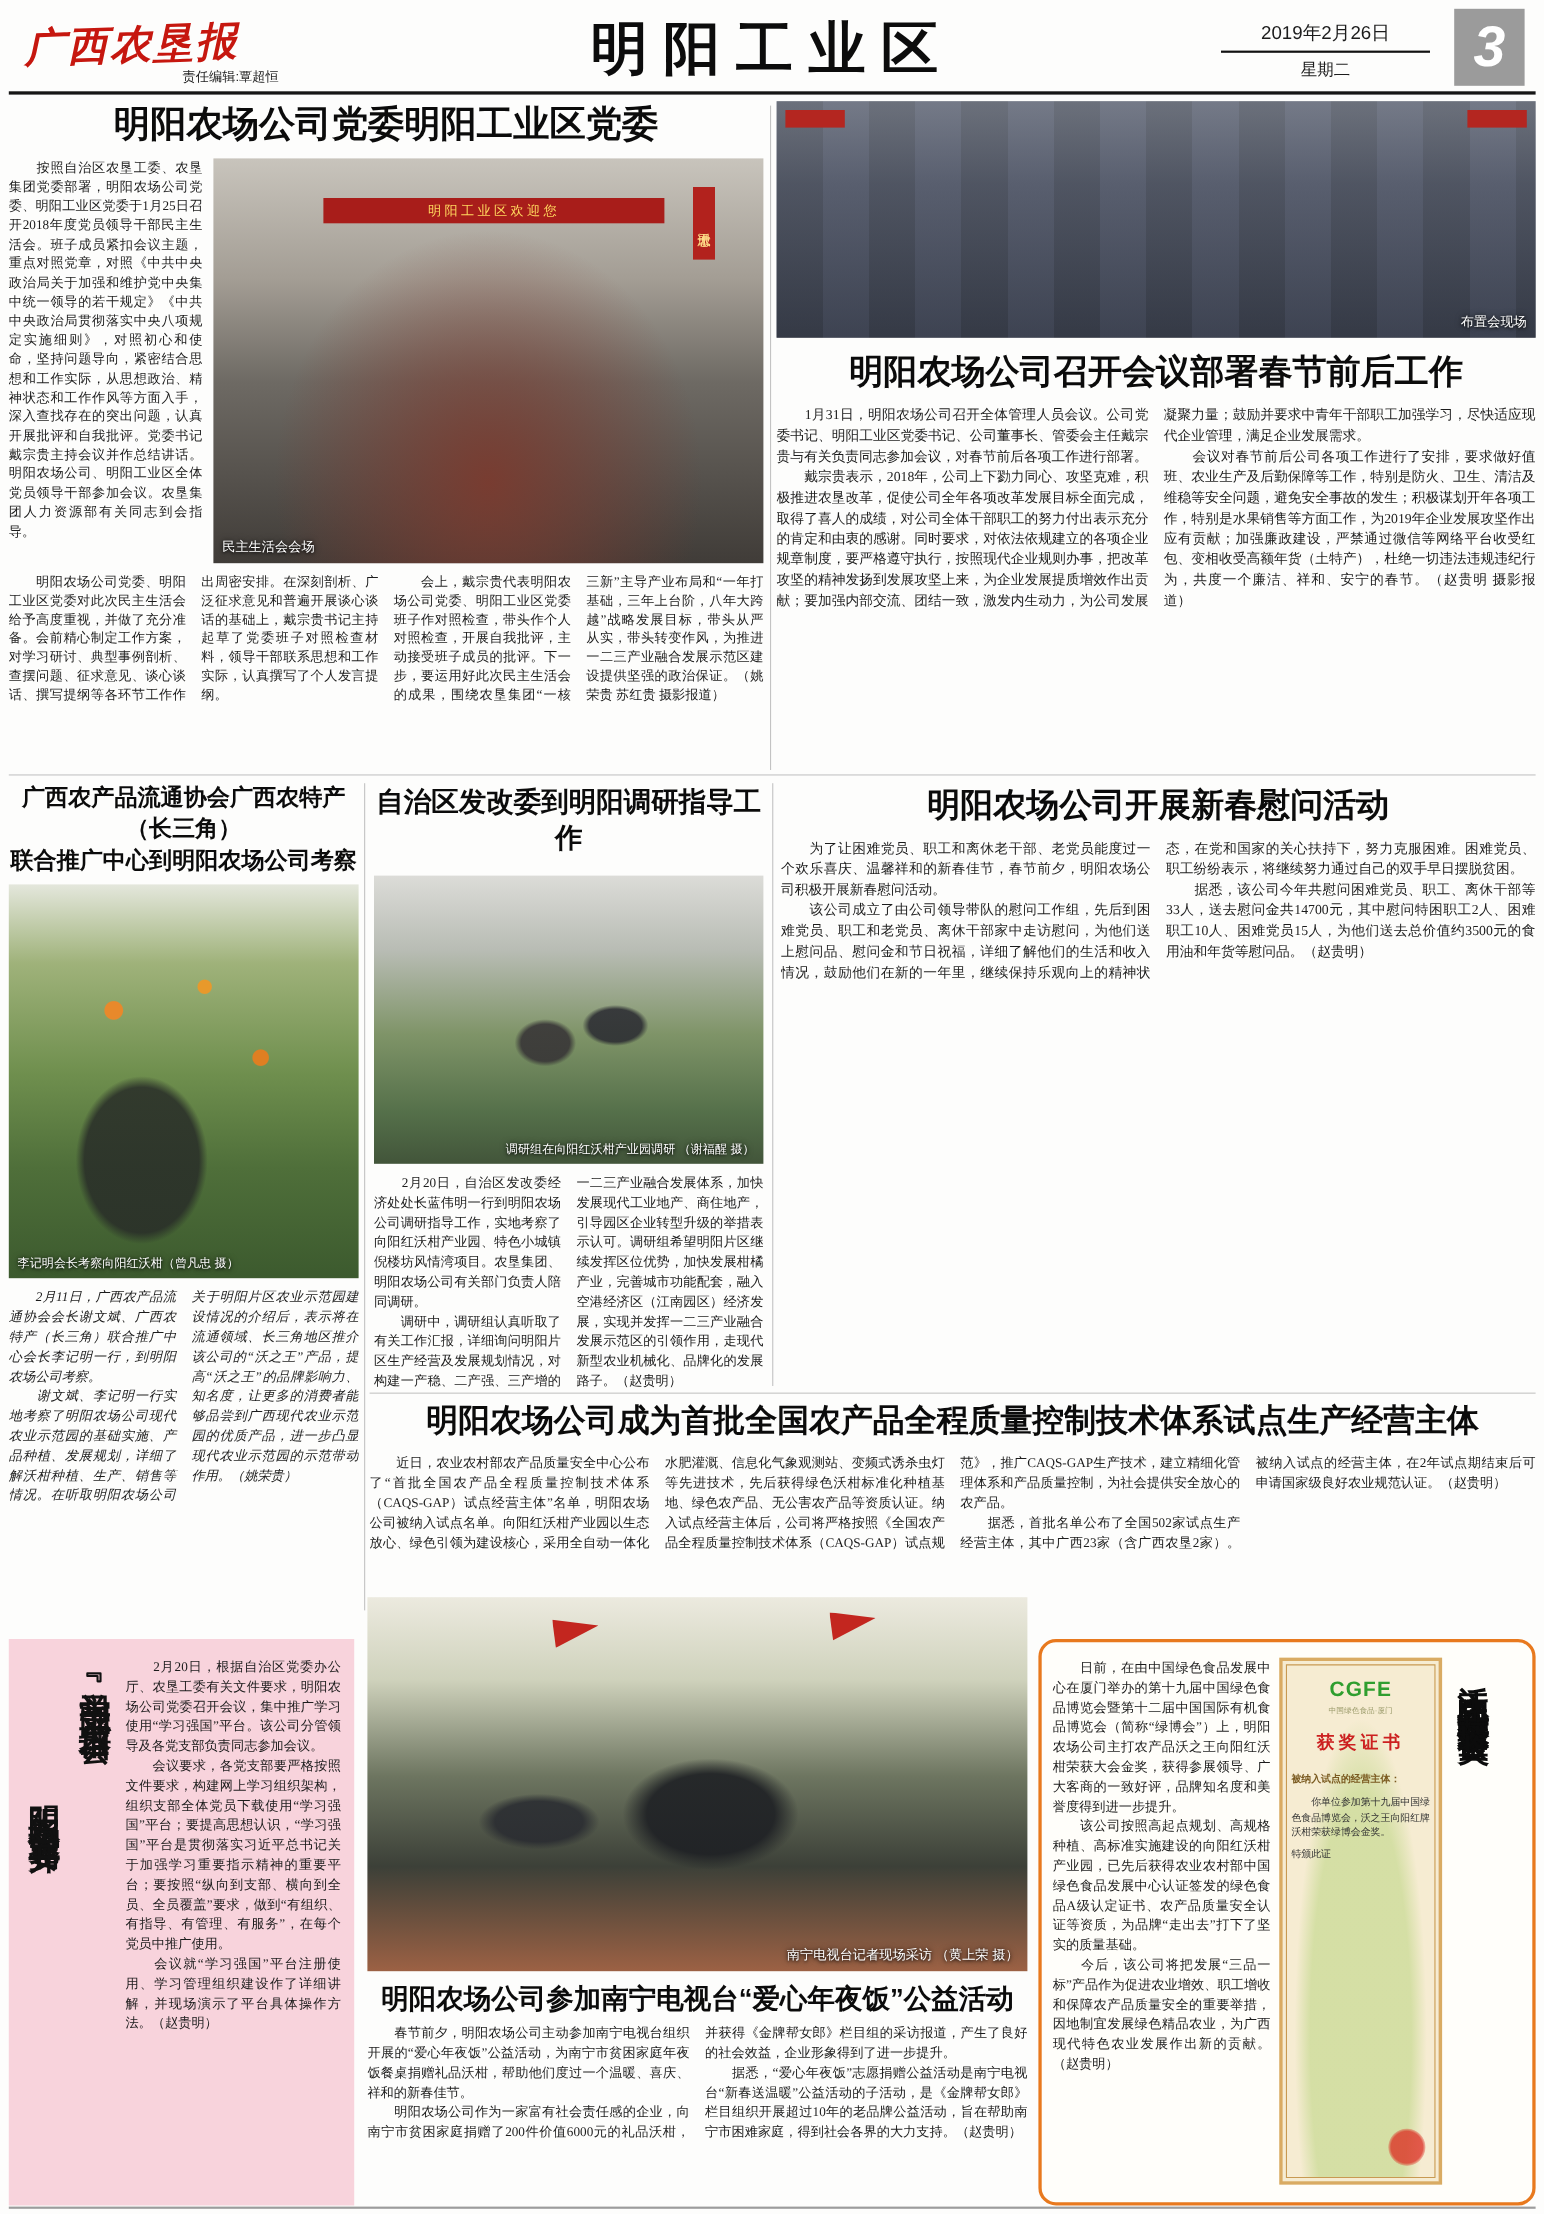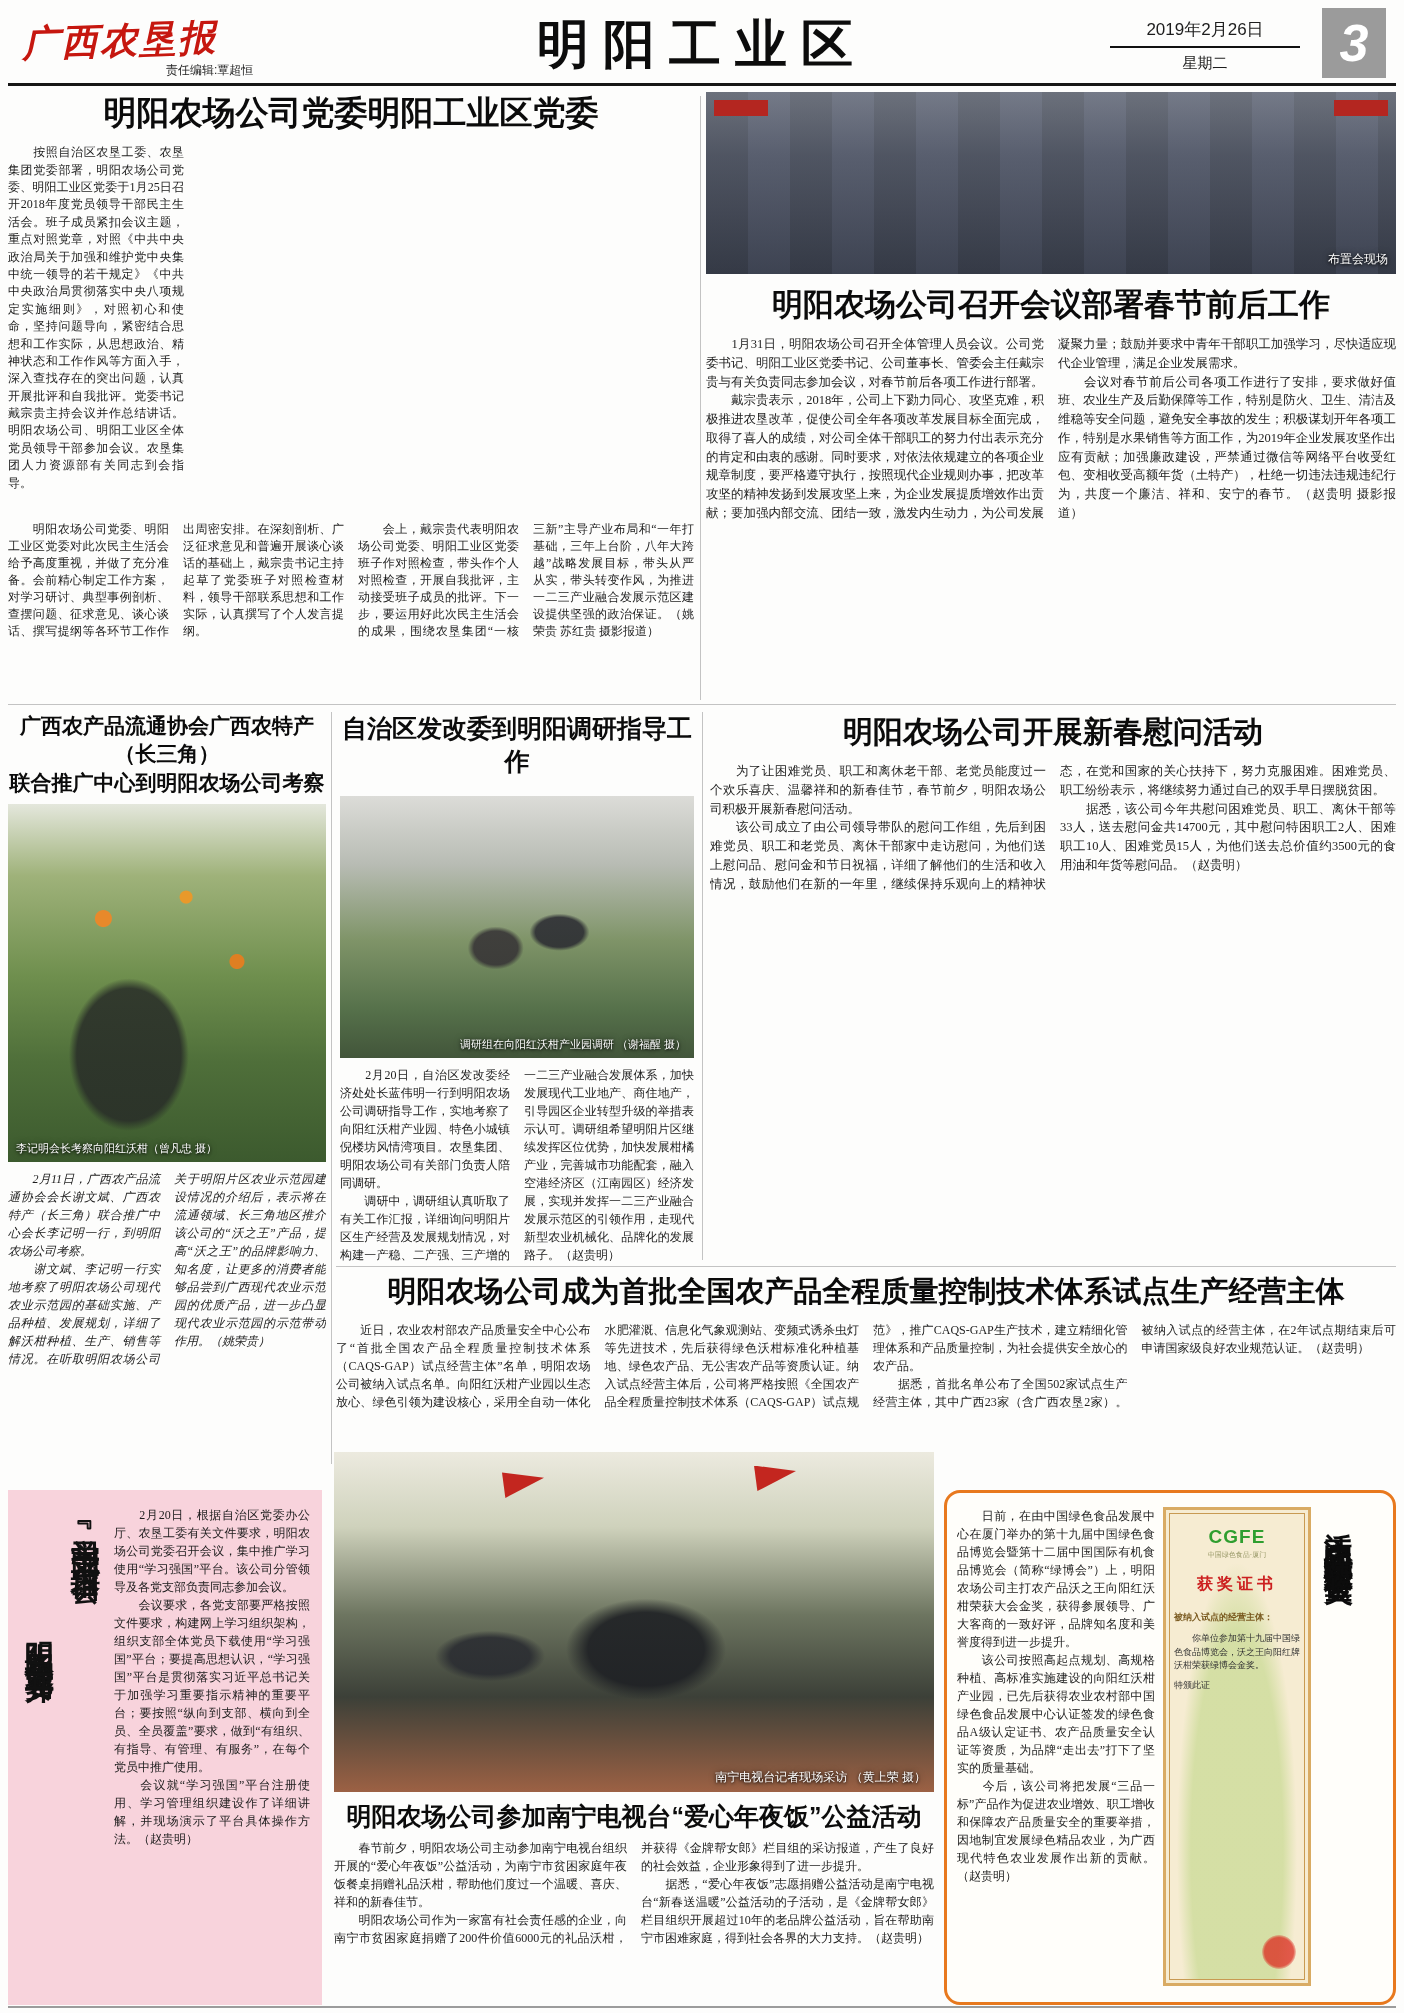--- a/index.html
+++ b/index.html
@@ -70,21 +70,21 @@
   .corner-banner { position:absolute; width:54px; height:16px; background:#b42620; }
   
   #secA { left:8px; top:92px; width:686px; }
   #secA .t { font-size:33px; line-height:1.28; }
   #secA .row { display:flex; gap:10px; margin-top:10px; }
   #secA .lead { width:176px; font-size:12px; line-height:1.45; text-align:justify; white-space:pre-wrap; overflow:hidden; height:368px; }
   #secA .photo { flex:1; height:368px; }
   #secA .band { margin-top:9px; height:134px; column-count:4; font-size:12px; line-height:1.42; }
 
   #secB { left:706px; top:92px; width:690px; }
-  #secB .photo { height:182px; }
+  #secB .photo { height:215px; }
   #secB .t { font-size:31px; margin-top:10px; }
   #secB .bd { margin-top:9px; height:330px; column-count:2; }
 
   #secC { left:8px; top:712px; width:318px; }
   #secC .t { font-size:21px; line-height:1.35; }
   #secC .photo { height:358px; margin-top:7px; }
   #secC .bd { margin-top:8px; height:320px; column-count:2; font-size:12px;font-style:italic; }
 
   #secD { left:340px; top:712px; width:354px; }
   #secD .t { font-size:25px; }
@@ -145,20 +145,25 @@
       <div class="d1">2019年2月26日</div>
       <div class="d2">星期二</div>
     </div>
     <div class="pagenum">3</div>
   </div>
 
   <div id="secA" class="abs">
     <div class="hl t">明阳农场公司党委明阳工业区党委</div>
     <div class="row">
       <div class="lead">　　按照自治区农垦工委、农垦集团党委部署，明阳农场公司党委、明阳工业区党委于1月25日召开2018年度党员领导干部民主生活会。班子成员紧扣会议主题，重点对照党章，对照《中共中央政治局关于加强和维护党中央集中统一领导的若干规定》《中共中央政治局贯彻落实中央八项规定实施细则》，对照初心和使命，坚持问题导向，紧密结合思想和工作实际，从思想政治、精神状态和工作作风等方面入手，深入查找存在的突出问题，认真开展批评和自我批评。党委书记戴宗贵主持会议并作总结讲话。明阳农场公司、明阳工业区全体党员领导干部参加会议。农垦集团人力资源部有关同志到会指导。</div>
+      <div class="photo ph-a">
+        <div class="banner1">明阳工业区欢迎您</div>
+        <div class="banner2">忠诚干</div>
+        <span class="cap bl">民主生活会会场</span>
+      </div>
     </div>
     <div class="bd band">　　明阳农场公司党委、明阳工业区党委对此次民主生活会给予高度重视，并做了充分准备。会前精心制定工作方案，对学习研讨、典型事例剖析、查摆问题、征求意见、谈心谈话、撰写提纲等各环节工作作出周密安排。在深刻剖析、广泛征求意见和普遍开展谈心谈话的基础上，戴宗贵书记主持起草了党委班子对照检查材料，领导干部联系思想和工作实际，认真撰写了个人发言提纲。
 　　会上，戴宗贵代表明阳农场公司党委、明阳工业区党委班子作对照检查，带头作个人对照检查，开展自我批评，主动接受班子成员的批评。下一步，要运用好此次民主生活会的成果，围绕农垦集团“一核三新”主导产业布局和“一年打基础，三年上台阶，八年大跨越”战略发展目标，带头从严从实，带头转变作风，为推进一二三产业融合发展示范区建设提供坚强的政治保证。（姚荣贵 苏红贵 摄影报道）</div>
   </div>
 
   <div id="secB" class="abs">
     <div class="photo ph-b">
       <div class="corner-banner" style="left:8px;top:8px;"></div>
       <div class="corner-banner" style="right:8px;top:8px;"></div>
       <span class="cap br">布置会现场</span>

